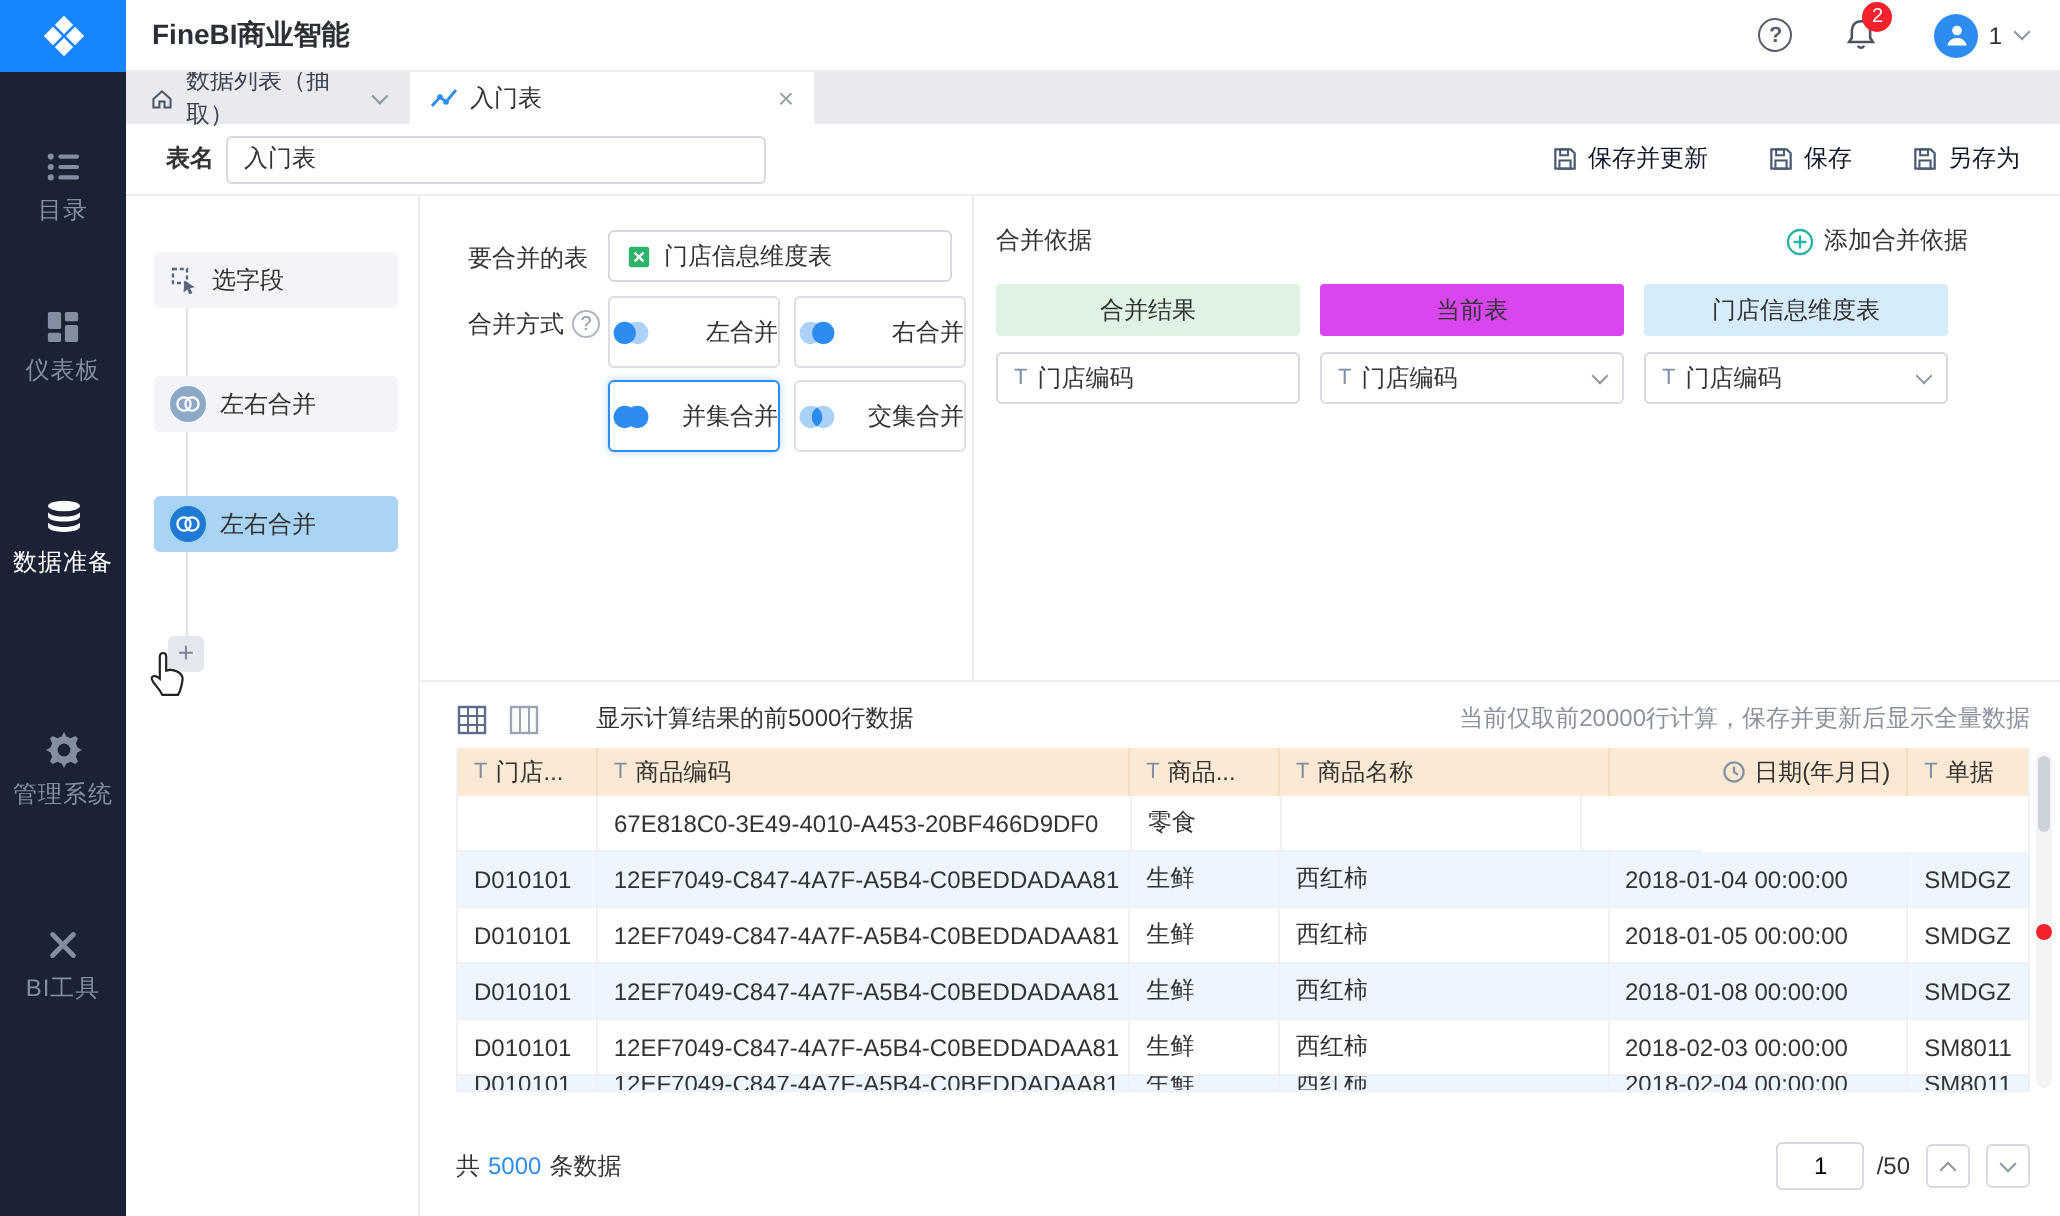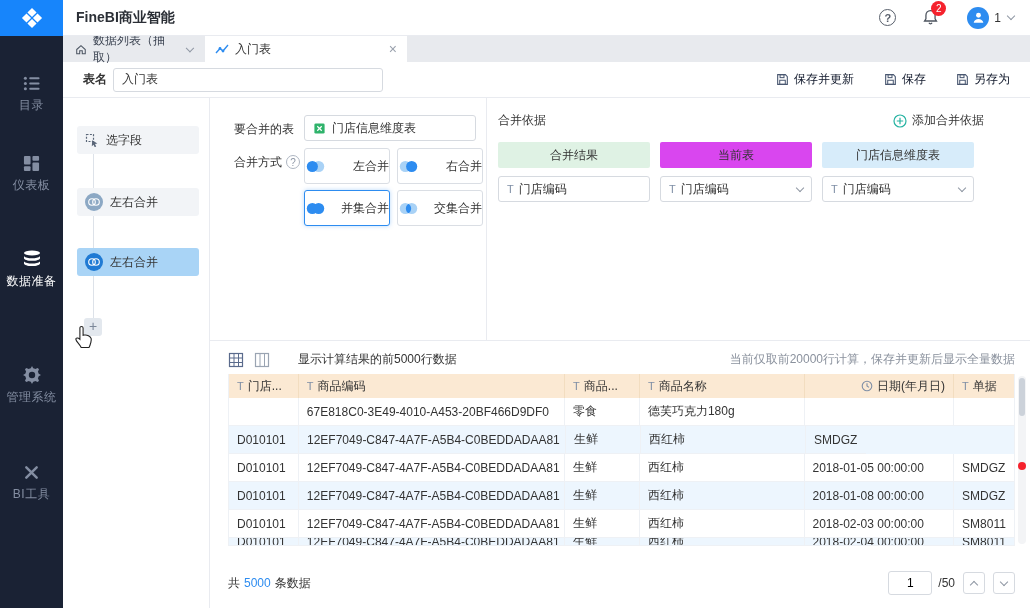--- a/index.html
+++ b/index.html
@@ -403,29 +403,29 @@
           <div class="hcell c5">
               <span class="t-ic">T</span>
               <span>单据</span>
             </div>
         </div>
 
         <div class="trow">
           <div class="cell c0"></div>
           <div class="cell c1">67E818C0-3E49-4010-A453-20BF466D9DF0</div>
           <div class="cell c2">零食</div>
-          <div class="cell c3">德芙巧克力180g</div>
           <div class="cell c4"></div>
           <div class="cell c5"></div>
         </div>
         <div class="trow alt">
           <div class="cell c0">D010101</div>
           <div class="cell c1">12EF7049-C847-4A7F-A5B4-C0BEDDADAA81</div>
           <div class="cell c2">生鲜</div>
           <div class="cell c3">西红柿</div>
+          <div class="cell c4">2018-01-04 00:00:00</div>
           <div class="cell c5">SMDGZ</div>
         </div>
         <div class="trow">
           <div class="cell c0">D010101</div>
           <div class="cell c1">12EF7049-C847-4A7F-A5B4-C0BEDDADAA81</div>
           <div class="cell c2">生鲜</div>
           <div class="cell c3">西红柿</div>
           <div class="cell c4">2018-01-05 00:00:00</div>
           <div class="cell c5">SMDGZ</div>
         </div>

